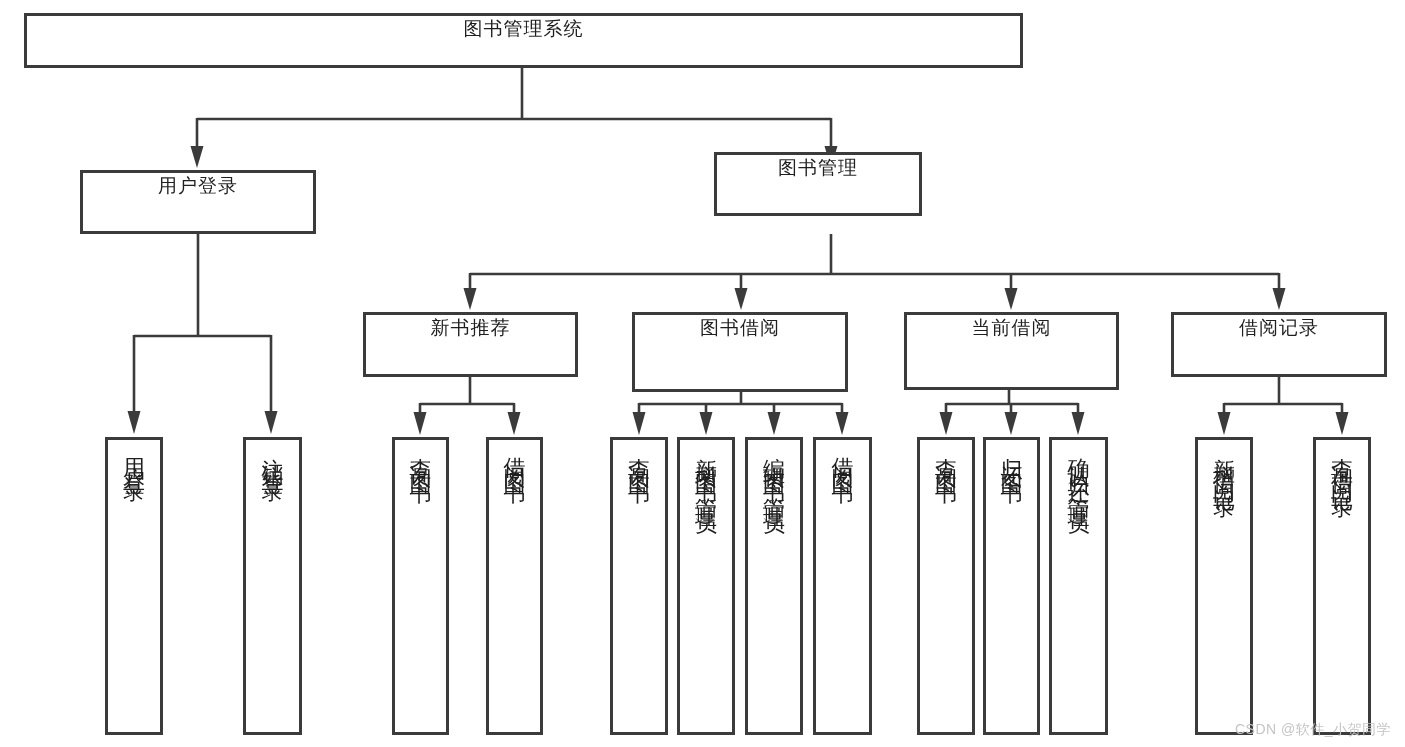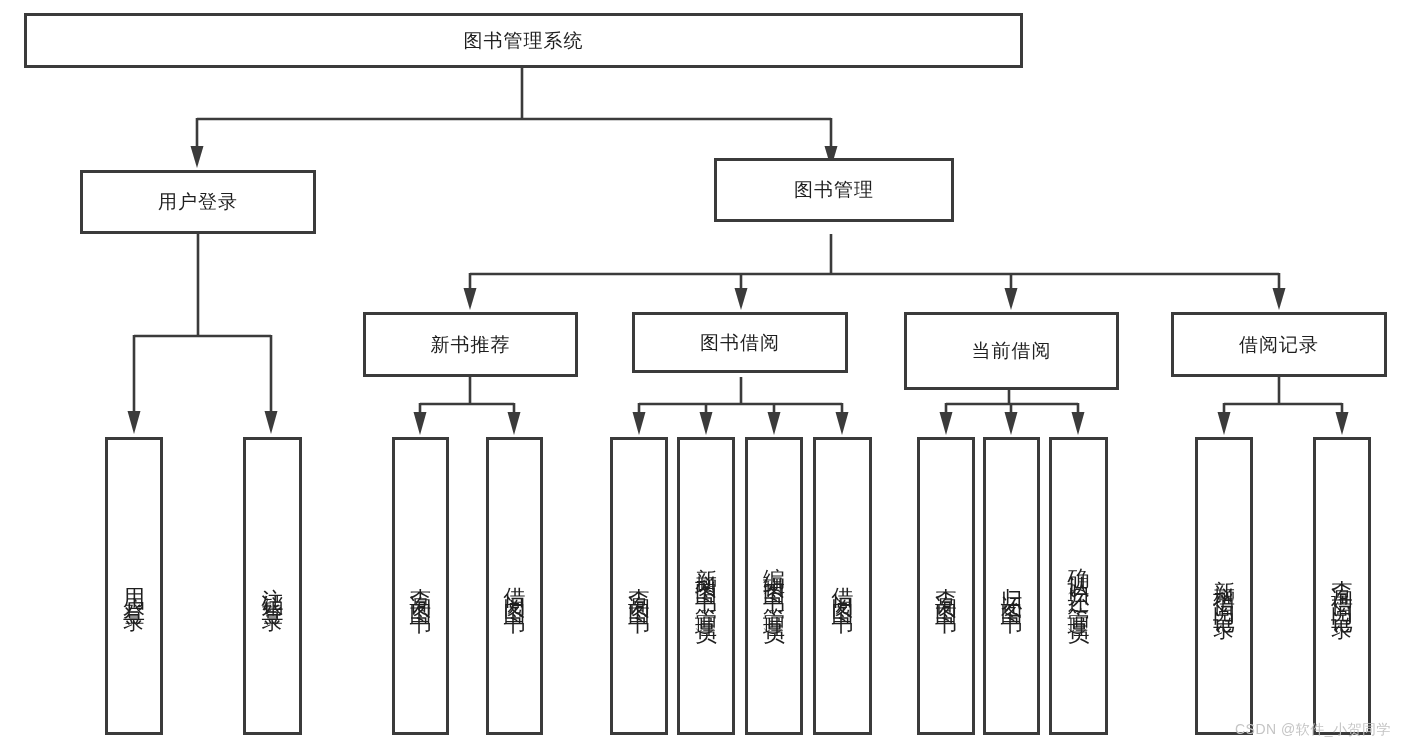--- a/index.html
+++ b/index.html
@@ -14,21 +14,21 @@
   }
   .connectors { position: absolute; left: 0; top: 0; width: 1405px; height: 747px; }
   .connectors line { stroke: #3b3b3b; stroke-width: 2.6; }
   .connectors polygon { fill: #3b3b3b; }
   .box {
     position: absolute;
     box-sizing: border-box;
     border: 3px solid #3b3b3b;
     background: #ffffff;
     display: flex;
-    align-items: center;
+    align-items: flex-start;
     justify-content: center;
   }
   .h-label { font-size: 19px; letter-spacing: 1px; white-space: nowrap; }
   .root-label { font-size: 19px; letter-spacing: 1px; }
   .leaf span {
     writing-mode: vertical-rl;
     text-orientation: mixed;
     font-size: 22px;
     letter-spacing: 8px;
     line-height: 1.1;
@@ -125,28 +125,28 @@
     </g>
   </svg>
 
   <div class="box" style="left:24px; top:13px; width:999px; height:55px;">
     <span class="root-label">图书管理系统</span>
   </div>
 
   <div class="box" style="left:80px; top:170px; width:236px; height:64px;">
     <span class="h-label">用户登录</span>
   </div>
-  <div class="box" style="left:714px; top:158px; width:240px; height:64px;">
+  <div class="box" style="left:714px; top:152px; width:208px; height:64px;">
     <span class="h-label">图书管理</span>
   </div>
 
   <div class="box" style="left:363px; top:312px; width:215px; height:65px;">
     <span class="h-label">新书推荐</span>
   </div>
-  <div class="box" style="left:632px; top:312px; width:216px; height:61px;">
+  <div class="box" style="left:632px; top:312px; width:216px; height:80px;">
     <span class="h-label">图书借阅</span>
   </div>
   <div class="box" style="left:904px; top:312px; width:215px; height:78px;">
     <span class="h-label">当前借阅</span>
   </div>
   <div class="box" style="left:1171px; top:312px; width:216px; height:65px;">
     <span class="h-label">借阅记录</span>
   </div>
 
   <div class="box leaf" style="left:105px; top:437px; width:58px; height:298px;">

